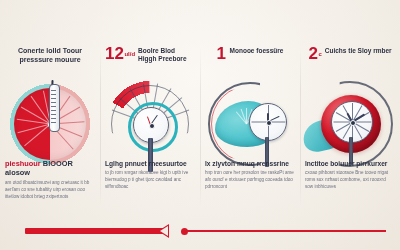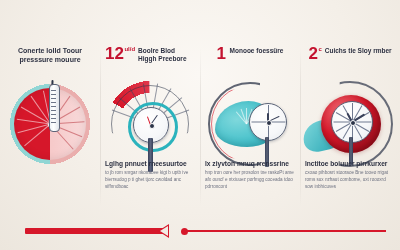--- a/index.html
+++ b/index.html
@@ -41,21 +41,21 @@
   }
 
   
   .phead{
     position:relative;height:30px;
     display:flex;align-items:flex-start;justify-content:center;
     gap:3px;padding-top:4px;
   }
   .pnum{
     font-size:17px;font-weight:bold;color:#c4122f;line-height:.95;
-    display:flex;align-items:flex-start;
+    display:flex;align-items:center;
   }
   .pnum .sup{font-size:6px;font-weight:bold;margin-left:.5px;margin-top:1px;color:#c4122f;}
   .pheadtext{
     font-size:6.5px;font-weight:bold;color:#2d3142;line-height:1.22;
     text-align:left;max-width:72px;padding-top:1px;
   }
   .phead.center .pheadtext{text-align:center;max-width:96px;font-size:7px;}
 
   
   .art{position:relative;height:96px;}
@@ -248,20 +248,27 @@
               <i style="top:13px"></i>
             <i style="top:17px"></i>
               <i style="top:21px"></i>
               <i style="top:25px"></i>
             <i style="top:29px"></i>
               <i style="top:33px"></i>
               <i style="top:37px"></i>
           </div>
         </div>
       </div>
+      <div class="cap c1">
+        <div class="chead">
+          <span class="accent">pieshuour</span>
+          <span>BlOOOR alosow</span>
+        </div>
+        <div class="cbody">am otod tlbuatcinsuzei ang cnetuasc it bb aerl'am co sne tubaltity uirp erosan ooo ittetlow idobot brteg zxipertnots</div>
+      </div>
     </div>
 
     <div class="panel">
       <div class="phead">
         <div class="pnum">
           <span>12</span>
           <span class="sup">ul/d</span>
         </div>
         <div class="pheadtext">Boolre Blod Higgh Preebore</div>
       </div>

